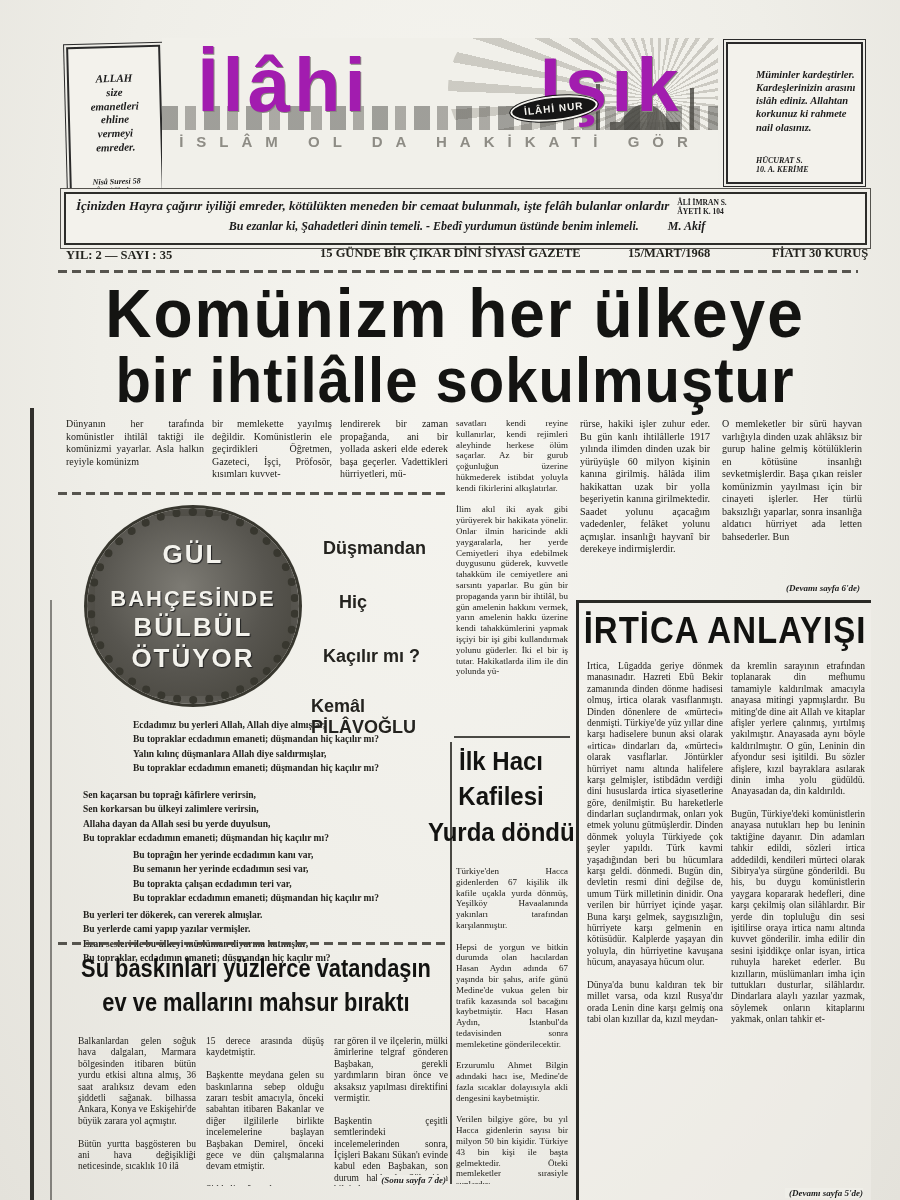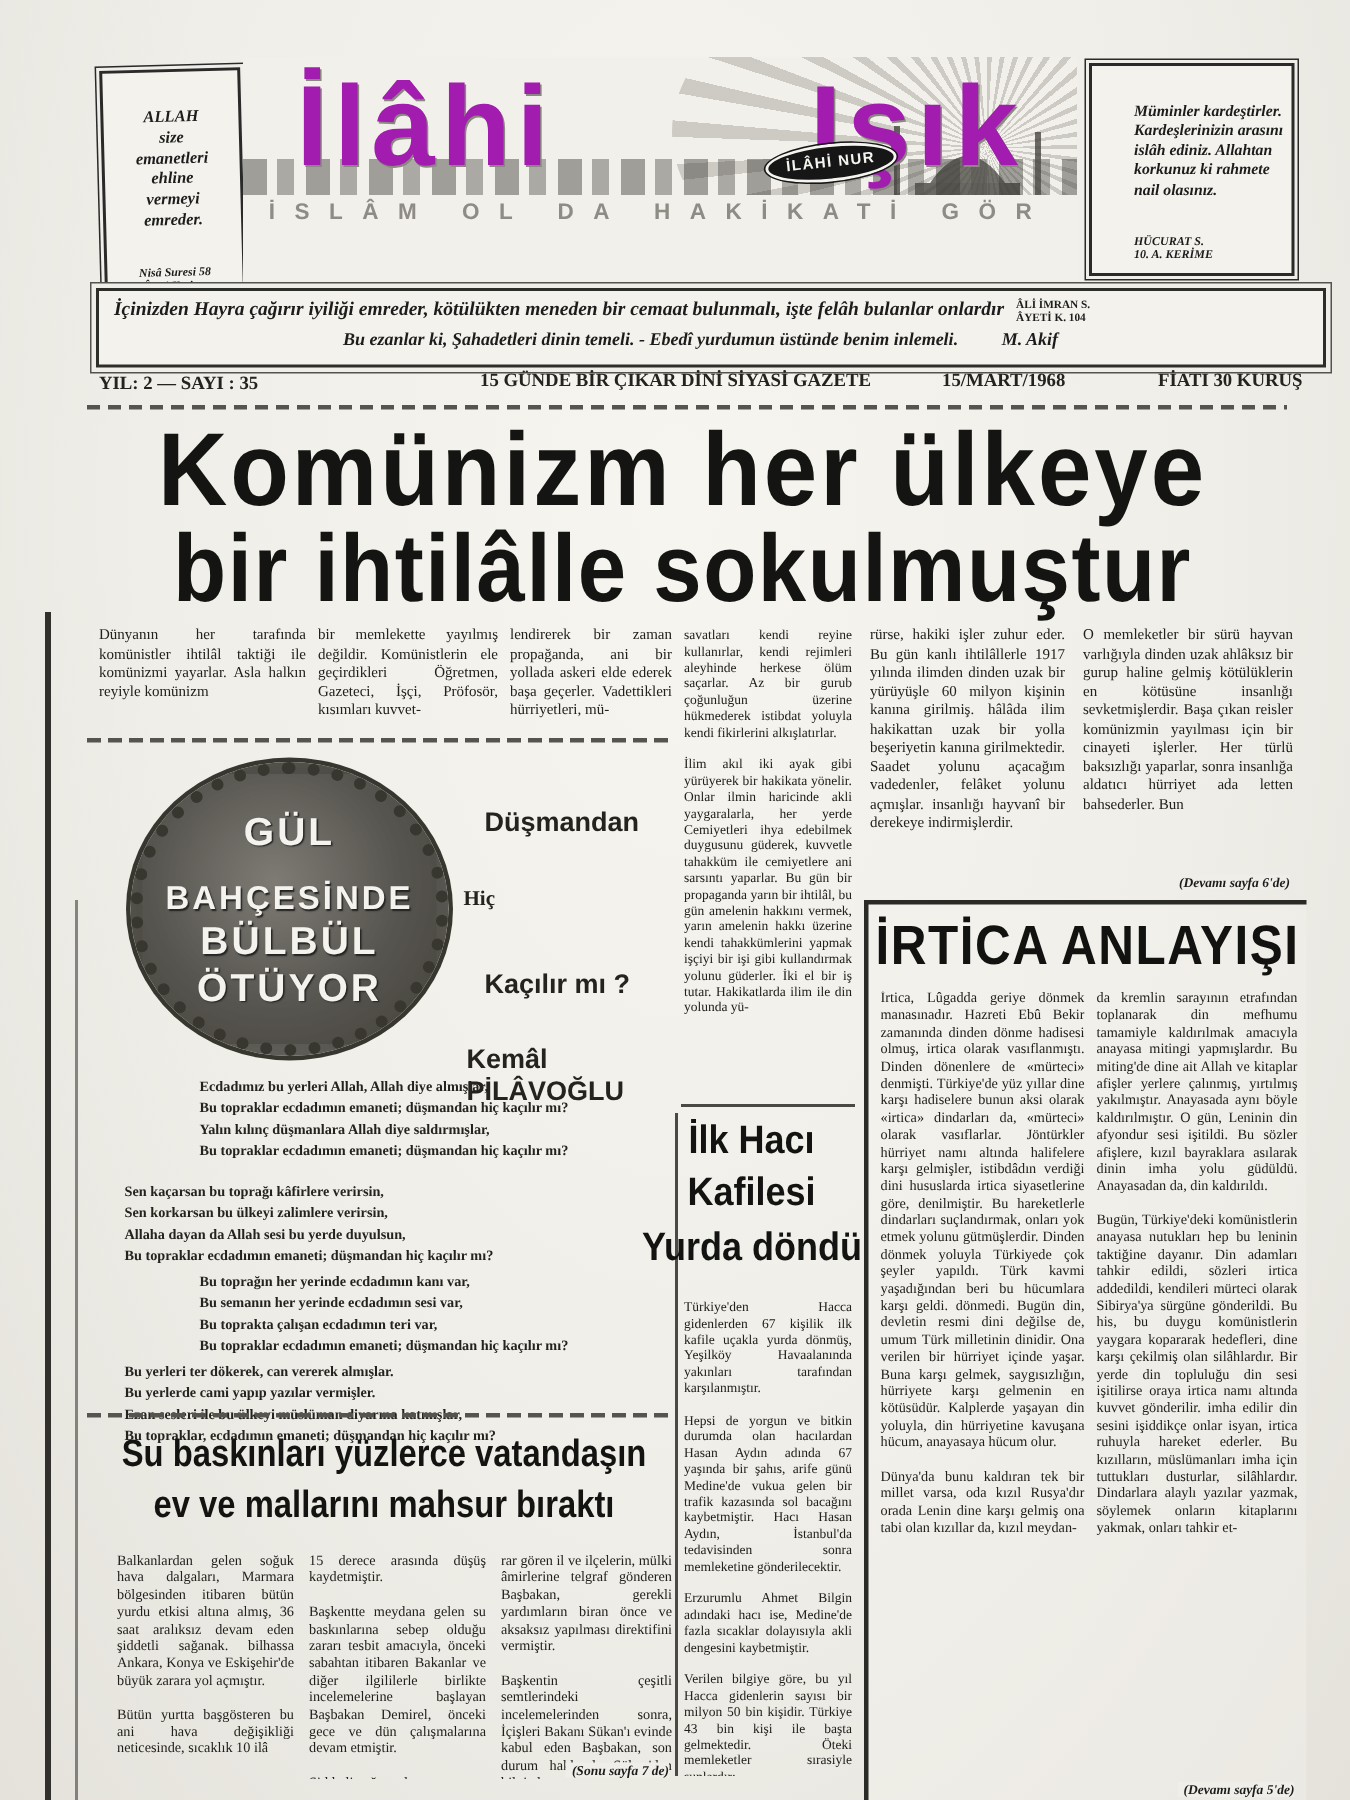--- a/index.html
+++ b/index.html
@@ -48,21 +48,21 @@
     height:30px;background:#171715;color:#f2f1ec;text-align:center;line-height:30px;
     font-family:"Liberation Sans",sans-serif;font-weight:bold;font-size:19px;letter-spacing:5px;
   }
   .motto-sub{
     margin-top:3px;text-align:center;color:#8e8c85;
     font-family:"Liberation Sans",sans-serif;font-weight:bold;font-size:15px;letter-spacing:13px;
   }
   
   .banner{
     border:2px solid #2d2d2a;box-shadow:0 0 0 3px #efeee8,0 0 0 4px #55534e;
-    background:#f3f2ec;padding:4px 24px 3px 10px;
+    background:#f3f2ec;padding:4px 7px 3px 10px;
   }
   .banner-l1{display:flex;align-items:flex-start;font-style:italic;font-weight:bold;font-size:13px;line-height:1.2;}
   .banner-l1 .bref{font-style:normal;font-size:7.5px;white-space:pre-line;margin-left:8px;line-height:1.2;flex:0 0 auto;}
   .banner-l2{text-align:center;font-style:italic;font-weight:bold;font-size:12px;margin-top:3px;}
   .banner-l2 .bauth{font-style:italic;margin-left:26px;}
   .dateline{font-size:12.5px;font-weight:bold;color:#24241f;}
   .hdash{background:repeating-linear-gradient(90deg,#56544e 0 9px,transparent 9px 14px);}
   .vrule{background:#4a4944;}
   
   .headline{
@@ -182,21 +182,21 @@
   <div class="abs hdash" style="left:58px;top:492px;width:392px;height:3px;"></div>
 
   <div class="abs" style="left:75px;top:500px;width:372px;height:450px;">
     <div class="emblem abs" style="left:12px;top:8px;width:196px;height:180px;">
       <span style="font-size:26px;">GÜL</span>
       <span style="font-size:22px;margin-top:16px;">BAHÇESİNDE</span>
       <span style="font-size:26px;">BÜLBÜL</span>
       <span style="font-size:26px;">ÖTÜYOR</span>
     </div>
     <div class="tagline abs" style="left:248px;top:38px;font-size:18px;">Düşmandan</div>
-    <div class="tagline abs" style="left:234px;top:92px;font-size:14px;font-family:Liberation Serif, serif;">Hiç</div>
+    <div class="tagline abs" style="left:264px;top:92px;font-size:18px;">Hiç</div>
     <div class="tagline abs" style="left:248px;top:146px;font-size:18px;">Kaçılır mı ?</div>
     <div class="tagline abs" style="left:236px;top:196px;font-size:18px;">Kemâl PİLÂVOĞLU</div>
     <div class="poem abs" style="left:58px;top:218px;width:312px;font-size:9.5px;">Ecdadımız bu yerleri Allah, Allah diye almışlar,
 Bu topraklar ecdadımın emaneti; düşmandan hiç kaçılır mı?
 Yalın kılınç düşmanlara Allah diye saldırmışlar,
 Bu topraklar ecdadımın emaneti; düşmandan hiç kaçılır mı?</div>
     <div class="poem abs" style="left:8px;top:288px;width:330px;font-size:9.5px;">Sen kaçarsan bu toprağı kâfirlere verirsin,
 Sen korkarsan bu ülkeyi zalimlere verirsin,
 Allaha dayan da Allah sesi bu yerde duyulsun,
 Bu topraklar ecdadımın emaneti; düşmandan hiç kaçılır mı?</div>

